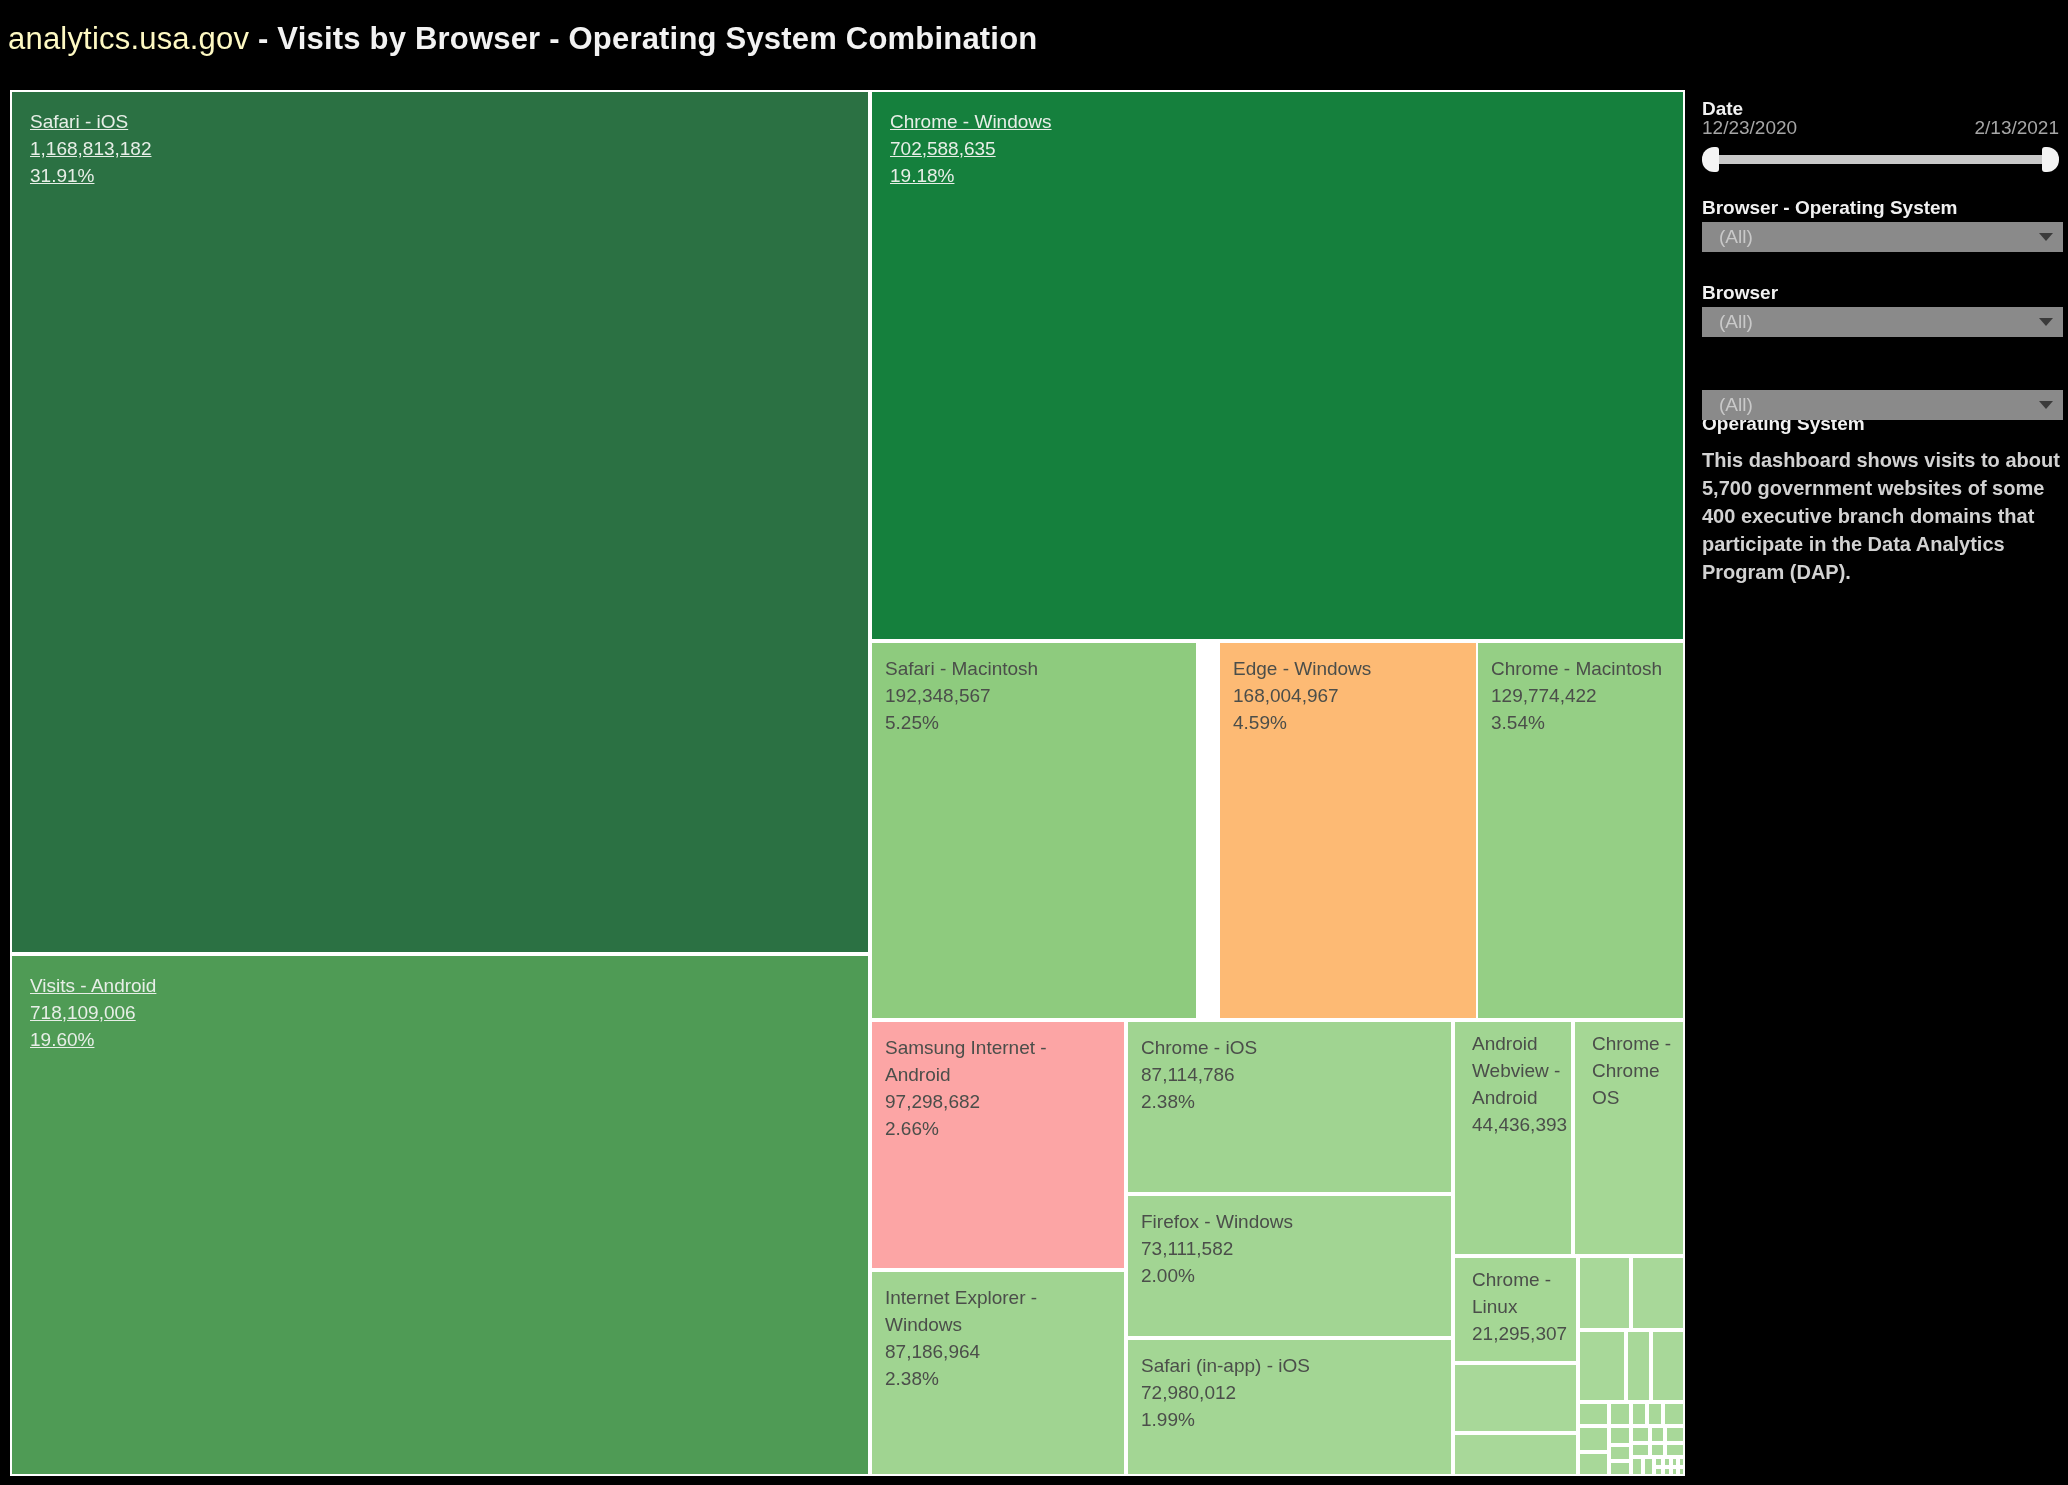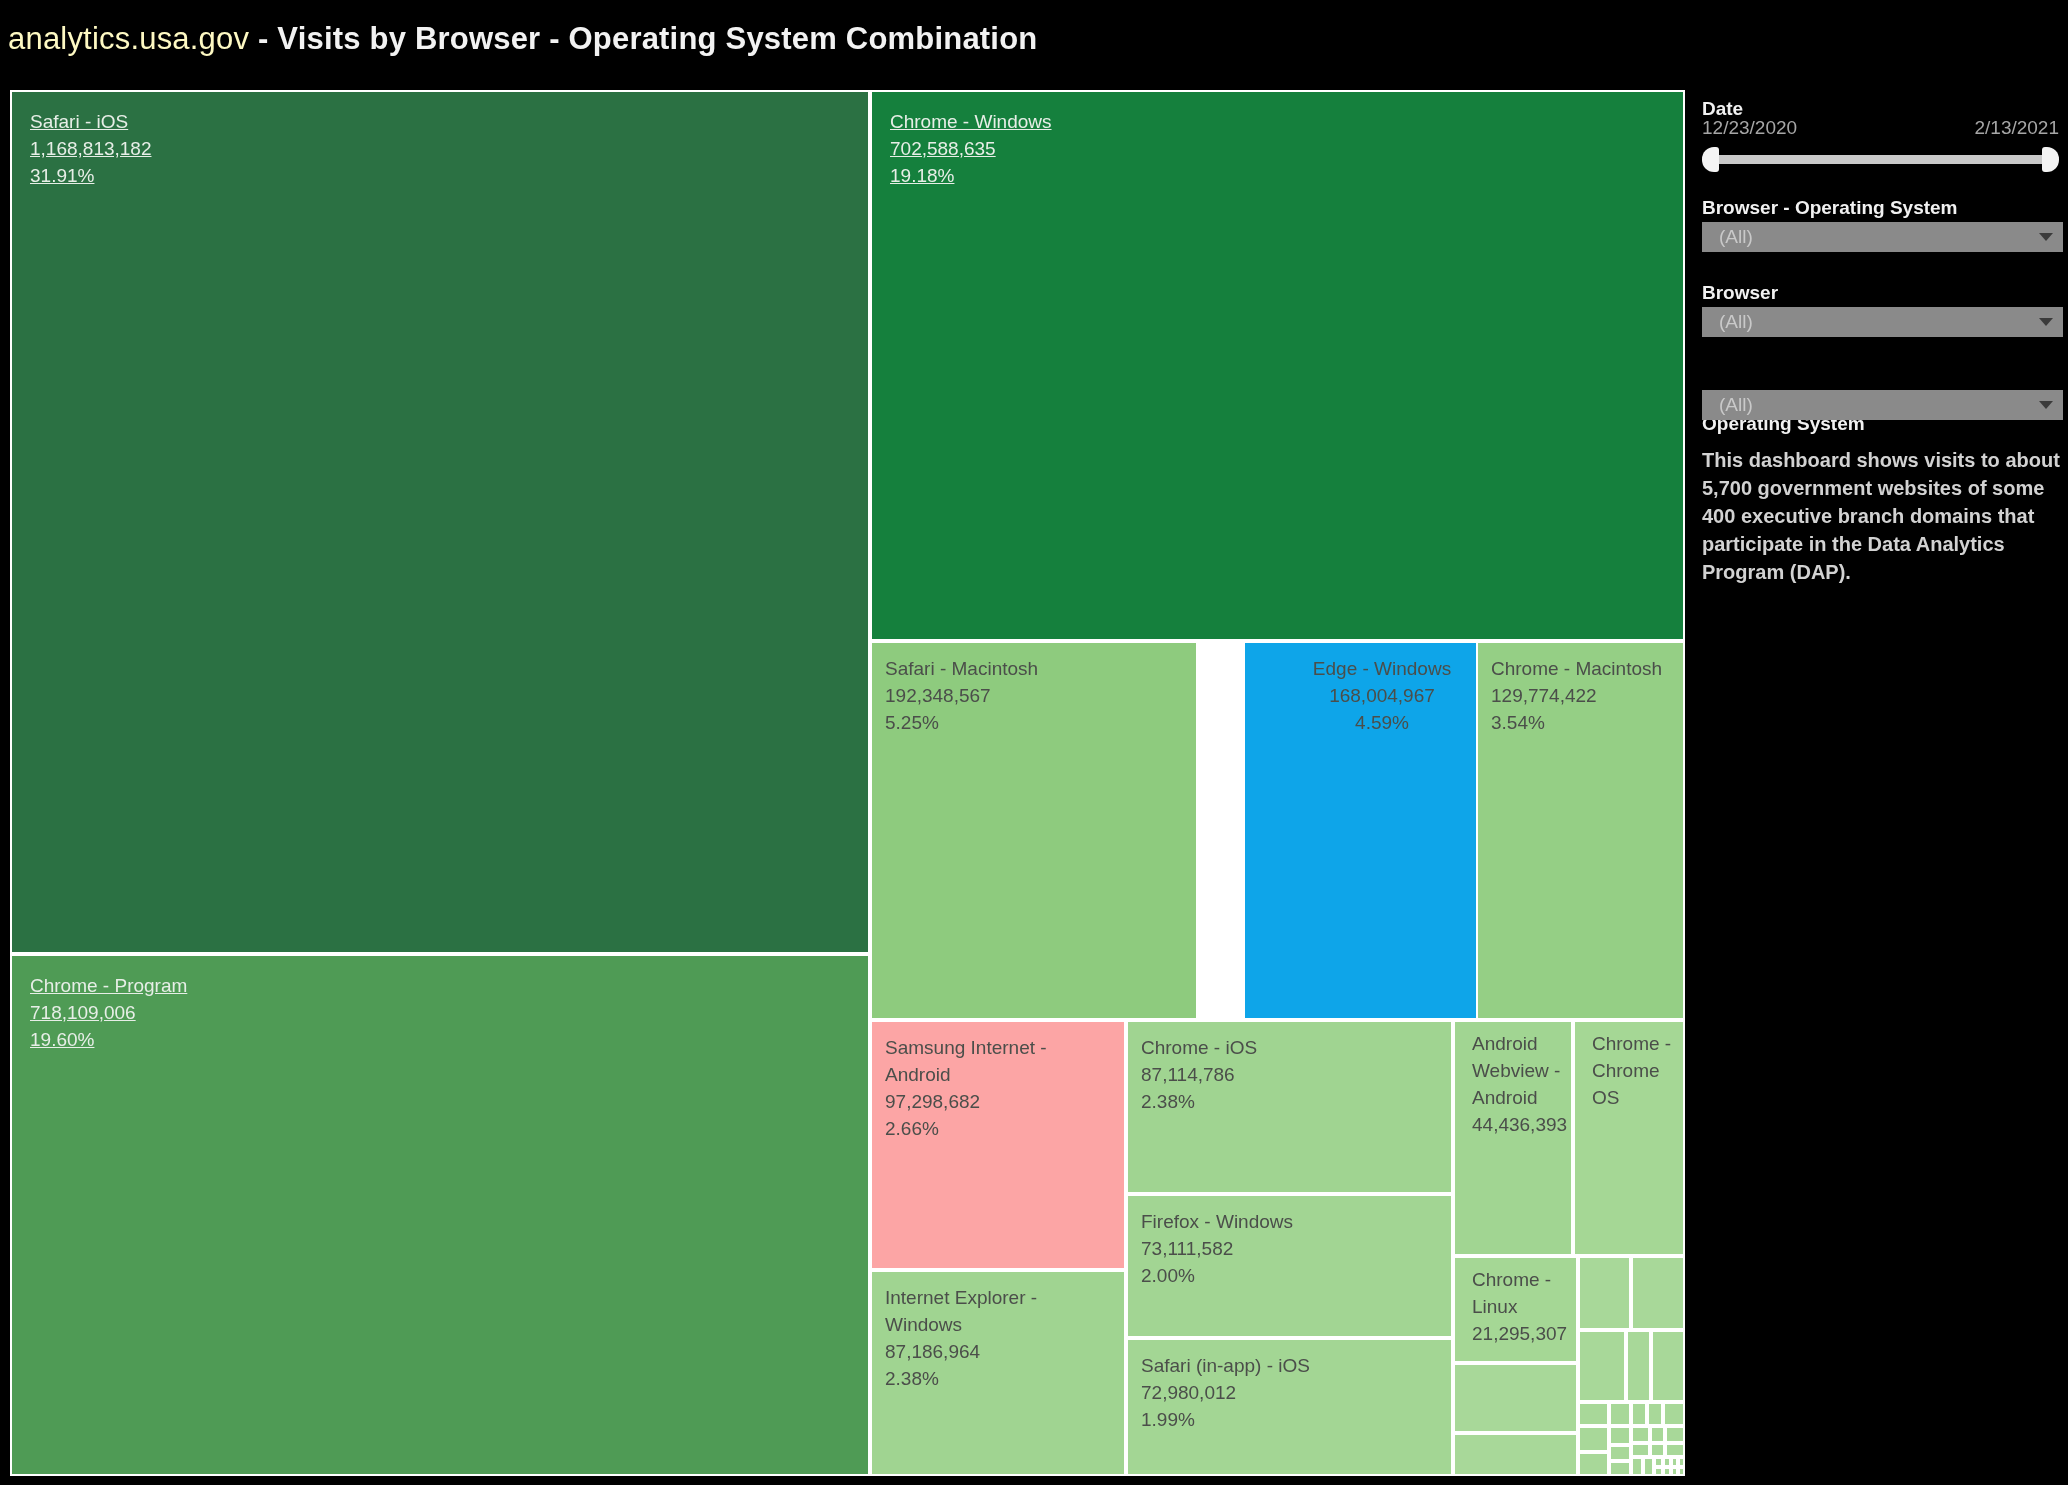--- a/index.html
+++ b/index.html
@@ -81,21 +81,21 @@
   <div class="tile big" style="left:0;top:0;width:860px;height:864px;background:#2b7143;">
     <div class="pad light">
       <div>Safari - iOS</div>
       <div>1,168,813,182</div>
       <div>31.91%</div>
     </div>
   </div>
 
   <div class="tile big" style="left:0;top:864px;width:860px;height:522px;background:#4f9b55;">
     <div class="pad light">
-      <div>Chrome - Program</div>
+      <div>Visits - Android</div>
       <div>718,109,006</div>
       <div>19.60%</div>
     </div>
   </div>
 
   <div class="tile big" style="left:860px;top:0;width:815px;height:551px;background:#15803d;">
     <div class="pad light">
       <div>Chrome - Windows</div>
       <div>702,588,635</div>
       <div>19.18%</div>
@@ -103,21 +103,21 @@
   </div>
 
   <div class="tile" style="left:860px;top:551px;width:328px;height:379px;background:#8ecb7e;">
     <div class="pad dark">
       <div>Safari - Macintosh</div>
       <div>192,348,567</div>
       <div>5.25%</div>
     </div>
   </div>
 
-  <div class="tile" style="left:1233px;top:551px;width:278px;height:379px;background:#0ea5e9;text-align:center;">
+  <div class="tile" style="left:1208px;top:551px;width:278px;height:379px;background:#fdba74;">
     <div class="pad dark">
       <div>Edge - Windows</div>
       <div>168,004,967</div>
       <div>4.59%</div>
     </div>
   </div>
 
   <div class="tile" style="left:1466px;top:551px;width:209px;height:379px;background:#95cf85;">
     <div class="pad dark">
       <div>Chrome - Macintosh</div>

